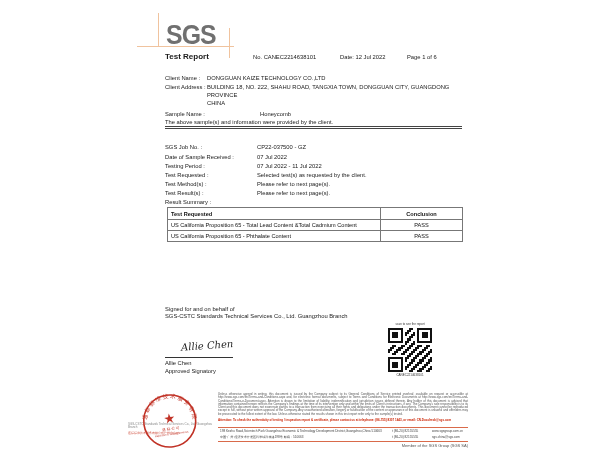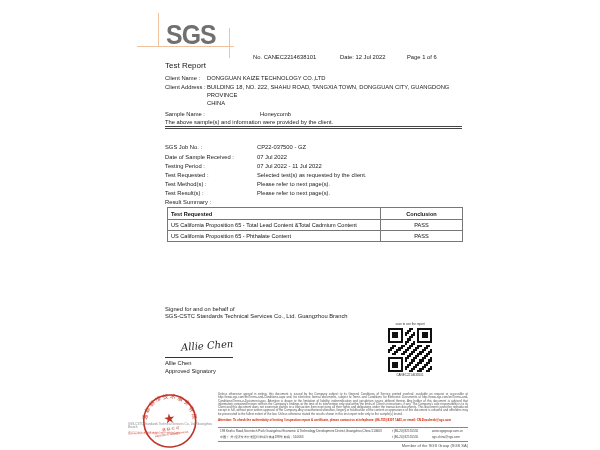--- a/index.html
+++ b/index.html
@@ -1,19 +1,19 @@
 <!DOCTYPE html>
 <html><head>
 <meta charset="utf-8">
 <style>
   * { margin:0; padding:0; box-sizing:border-box; }
   body { background:#ffffff; font-family:"Liberation Sans", sans-serif; }
   .page { position:relative; width:600px; height:450px; background:#fff; overflow:hidden; }
   .txt { position:absolute; font-size:5.8px; color:#1a1a1a; white-space:nowrap; }
-  .bold { font-weight:normal;margin-top:9px; }
+  .bold { font-weight:bold; }
 
   
   .logo-text { position:absolute; left:166px; top:20px; font-size:27px; font-weight:bold;
                color:#707070; letter-spacing:-1px; transform:scaleX(.92); transform-origin:left; }
   .mark-h { position:absolute; left:137px; top:46px; width:97px; height:1px; background:#f0c39e; }
   .mark-v1 { position:absolute; left:158px; top:13px; width:1px; height:33px; background:#f0c39e; }
   .mark-v2 { position:absolute; left:229px; top:28px; width:1px; height:30px; background:#f0c39e; }
 
   
   .dline { position:absolute; left:165px; top:126px; width:297px; height:3px;

